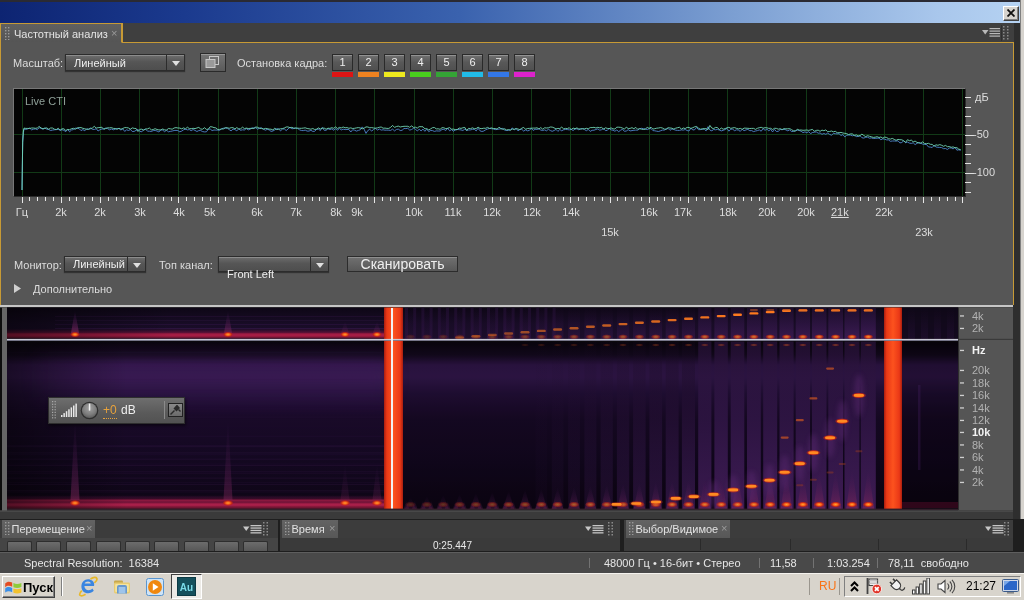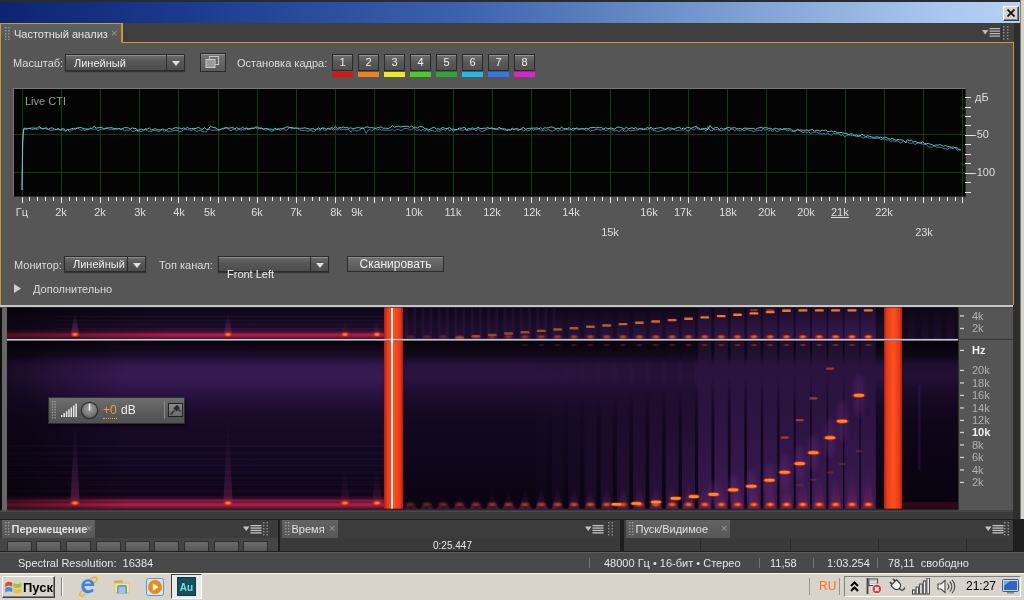--- a/index.html
+++ b/index.html
@@ -294,21 +294,21 @@
 <div class="lbl" style="left:14px;top:259px;">Монитор:</div>
 <div class="dd" style="left:64px;top:256px;width:82px;height:16px;">
     <span class="tx" style="top:1px;">Линейный</span>
     <span class="ar"></span>
   </div>
 <div class="lbl" style="left:159px;top:259px;">Топ канал:</div>
 <div class="dd" style="left:218px;top:256px;width:111px;height:16px;">
     <span class="tx" style="top:11px;">Front Left</span>
     <span class="ar"></span>
   </div>
-<div class="abs" style="left:347px;top:256px;width:97px;height:16px;border:1px solid #2c2c2c;background:linear-gradient(#707070,#585858);box-shadow:inset 0 1px 0 rgba(255,255,255,.22);color:#efefef;font-size:12px;text-align:center;line-height:14px;">Сканировать</div>
+<div class="abs" style="left:347px;top:256px;width:111px;height:16px;border:1px solid #2c2c2c;background:linear-gradient(#707070,#585858);box-shadow:inset 0 1px 0 rgba(255,255,255,.22);color:#efefef;font-size:14px;text-align:center;line-height:14px;">Сканировать</div>
 <svg class="abs" style="left:14px;top:284px;" width="8" height="9">
     <path d="M0,0 L7,4.5 L0,9 Z" fill="#cfcfcf"></path>
   </svg>
 <div class="lbl" style="left:33px;top:283px;">Дополнительно</div>
 <svg class="abs" style="left:0;top:305px;" width="1024" height="215">
 <defs>
 <linearGradient id="gMain" x1="0" y1="0" x2="0" y2="1">
 <stop offset="0" stop-color="#0a050e"></stop>
         <stop offset="0.08" stop-color="#150a20"></stop>
         <stop offset="0.14" stop-color="#31164a"></stop>
@@ -799,21 +799,21 @@
 <div class="abs" style="left:164px;top:401px;width:1px;height:18px;background:#8a8a8a;"></div>
 <div class="abs" style="left:168px;top:403px;width:15px;height:14px;background:linear-gradient(#8a8a8a,#6a6a6a);border:1px solid #222;"></div>
 <svg class="abs" style="left:170px;top:405px;" width="11" height="10">
 <path d="M0.5,9.5 L4.5,5.5" stroke="#2a2a2a" stroke-width="1.4"></path>
 <path d="M3.5,3.5 L6.5,6.5 L10,3 L7,-0.5 Z" fill="#2a2a2a"></path>
 <path d="M8.5,4.5 L10.5,6.5" stroke="#2a2a2a" stroke-width="1.4"></path>
 </svg>
 <div class="abs" style="left:0;top:519px;width:1024px;height:33px;background:#1e1e1e;"></div>
 <div class="abs" style="left:0px;top:520px;width:278px;height:18px;background:#3c3c3c;"></div>
 <div class="abs" style="left:2px;top:519.5px;width:93px;height:18.5px;background:linear-gradient(#636363,#575757);"></div>
-<div class="lbl" style="left:11.5px;top:523px;color:#e2e2e2;font-weight:bold;">Перемещение</div>
+<div class="lbl" style="left:11.5px;top:523px;color:#e2e2e2;">Перемещение</div>
 <div class="lbl" style="left:86px;top:522px;color:#9a9a9a;">×</div>
 <svg class="abs" style="left:5px;top:522px;" width="6" height="13">
 <rect x="0" y="0" width="1.4" height="1.4" fill="#9a9a9a"></rect>
 <rect x="3" y="0" width="1.4" height="1.4" fill="#9a9a9a"></rect>
 <rect x="0" y="3" width="1.4" height="1.4" fill="#9a9a9a"></rect>
 <rect x="3" y="3" width="1.4" height="1.4" fill="#9a9a9a"></rect>
 <rect x="0" y="6" width="1.4" height="1.4" fill="#9a9a9a"></rect>
 <rect x="3" y="6" width="1.4" height="1.4" fill="#9a9a9a"></rect>
 <rect x="0" y="9" width="1.4" height="1.4" fill="#9a9a9a"></rect>
 <rect x="3" y="9" width="1.4" height="1.4" fill="#9a9a9a"></rect>
@@ -871,21 +871,21 @@
 <rect x="0.0" y="6" width="1.5" height="1.5" fill="#8a8a8a"></rect>
 <rect x="3.5" y="6" width="1.5" height="1.5" fill="#8a8a8a"></rect>
 <rect x="0.0" y="9" width="1.5" height="1.5" fill="#8a8a8a"></rect>
 <rect x="3.5" y="9" width="1.5" height="1.5" fill="#8a8a8a"></rect>
 <rect x="0.0" y="12" width="1.5" height="1.5" fill="#8a8a8a"></rect>
 <rect x="3.5" y="12" width="1.5" height="1.5" fill="#8a8a8a"></rect>
 </svg>
 <div class="abs" style="left:280px;top:538px;width:340px;height:13px;background:#3a3a3a;"></div>
 <div class="abs" style="left:624px;top:520px;width:389px;height:18px;background:#3c3c3c;"></div>
 <div class="abs" style="left:626px;top:519.5px;width:104px;height:18.5px;background:linear-gradient(#636363,#575757);"></div>
-<div class="lbl" style="left:635.5px;top:523px;color:#e2e2e2;">Пуск/Видимое</div>
+<div class="lbl" style="left:635.5px;top:523px;color:#e2e2e2;">Выбор/Видимое</div>
 <div class="lbl" style="left:721px;top:522px;color:#9a9a9a;">×</div>
 <svg class="abs" style="left:629px;top:522px;" width="6" height="13">
 <rect x="0" y="0" width="1.4" height="1.4" fill="#9a9a9a"></rect>
 <rect x="3" y="0" width="1.4" height="1.4" fill="#9a9a9a"></rect>
 <rect x="0" y="3" width="1.4" height="1.4" fill="#9a9a9a"></rect>
 <rect x="3" y="3" width="1.4" height="1.4" fill="#9a9a9a"></rect>
 <rect x="0" y="6" width="1.4" height="1.4" fill="#9a9a9a"></rect>
 <rect x="3" y="6" width="1.4" height="1.4" fill="#9a9a9a"></rect>
 <rect x="0" y="9" width="1.4" height="1.4" fill="#9a9a9a"></rect>
 <rect x="3" y="9" width="1.4" height="1.4" fill="#9a9a9a"></rect>
@@ -920,21 +920,21 @@
 <div class="abs" style="left:154px;top:541px;width:25px;height:10px;background:linear-gradient(#6c6c6c,#575757);border:1px solid #2e2e2e;border-bottom:none;border-radius:2px 2px 0 0;"></div>
 <div class="abs" style="left:184px;top:541px;width:25px;height:10px;background:linear-gradient(#6c6c6c,#575757);border:1px solid #2e2e2e;border-bottom:none;border-radius:2px 2px 0 0;"></div>
 <div class="abs" style="left:214px;top:541px;width:25px;height:10px;background:linear-gradient(#6c6c6c,#575757);border:1px solid #2e2e2e;border-bottom:none;border-radius:2px 2px 0 0;"></div>
 <div class="abs" style="left:243px;top:541px;width:25px;height:10px;background:linear-gradient(#6c6c6c,#575757);border:1px solid #2e2e2e;border-bottom:none;border-radius:2px 2px 0 0;"></div>
 <div class="abs" style="left:380px;top:540px;width:145px;text-align:center;font-size:10px;color:#e8e8e8;">0:25.447</div>
 <div class="abs" style="left:700px;top:539px;width:1px;height:11px;background:#2a2a2a;"></div>
 <div class="abs" style="left:790px;top:539px;width:1px;height:11px;background:#2a2a2a;"></div>
 <div class="abs" style="left:878px;top:539px;width:1px;height:11px;background:#2a2a2a;"></div>
 <div class="abs" style="left:966px;top:539px;width:1px;height:11px;background:#2a2a2a;"></div>
 <div class="abs" style="left:0;top:552px;width:1024px;height:21px;background:#494949;border-top:1px solid #5e5e5e;"></div>
-<div class="lbl" style="left:18px;top:557px;color:#e6e6e6;">Spectral Resolution:&nbsp; 16384</div>
+<div class="lbl" style="left:24px;top:557px;color:#e6e6e6;">Spectral Resolution:&nbsp; 16384</div>
 <div class="lbl" style="left:588px;top:556px;color:#7a7a7a;">|</div>
 <div class="lbl" style="left:604px;top:557px;color:#e6e6e6;">48000 Гц • 16-бит • Стерео</div>
 <div class="lbl" style="left:758px;top:556px;color:#7a7a7a;">|</div>
 <div class="lbl" style="left:770px;top:557px;color:#e6e6e6;">11,58</div>
 <div class="lbl" style="left:812px;top:556px;color:#7a7a7a;">|</div>
 <div class="lbl" style="left:827px;top:557px;color:#e6e6e6;">1:03.254</div>
 <div class="lbl" style="left:876px;top:556px;color:#7a7a7a;">|</div>
 <div class="lbl" style="left:888px;top:557px;color:#e6e6e6;">78,11&nbsp; свободно</div>
 <div class="abs" style="left:0;top:573px;width:1024px;height:27px;background:#d8d4cc;border-top:1px solid #f4f2ee;"></div>
 <div class="abs" style="left:2px;top:576px;width:53px;height:22px;background:#d8d4cc;border-top:1px solid #fff;border-left:1px solid #fff;border-right:1px solid #404040;border-bottom:1px solid #404040;box-shadow:inset -1px -1px 0 #808080;"></div>

